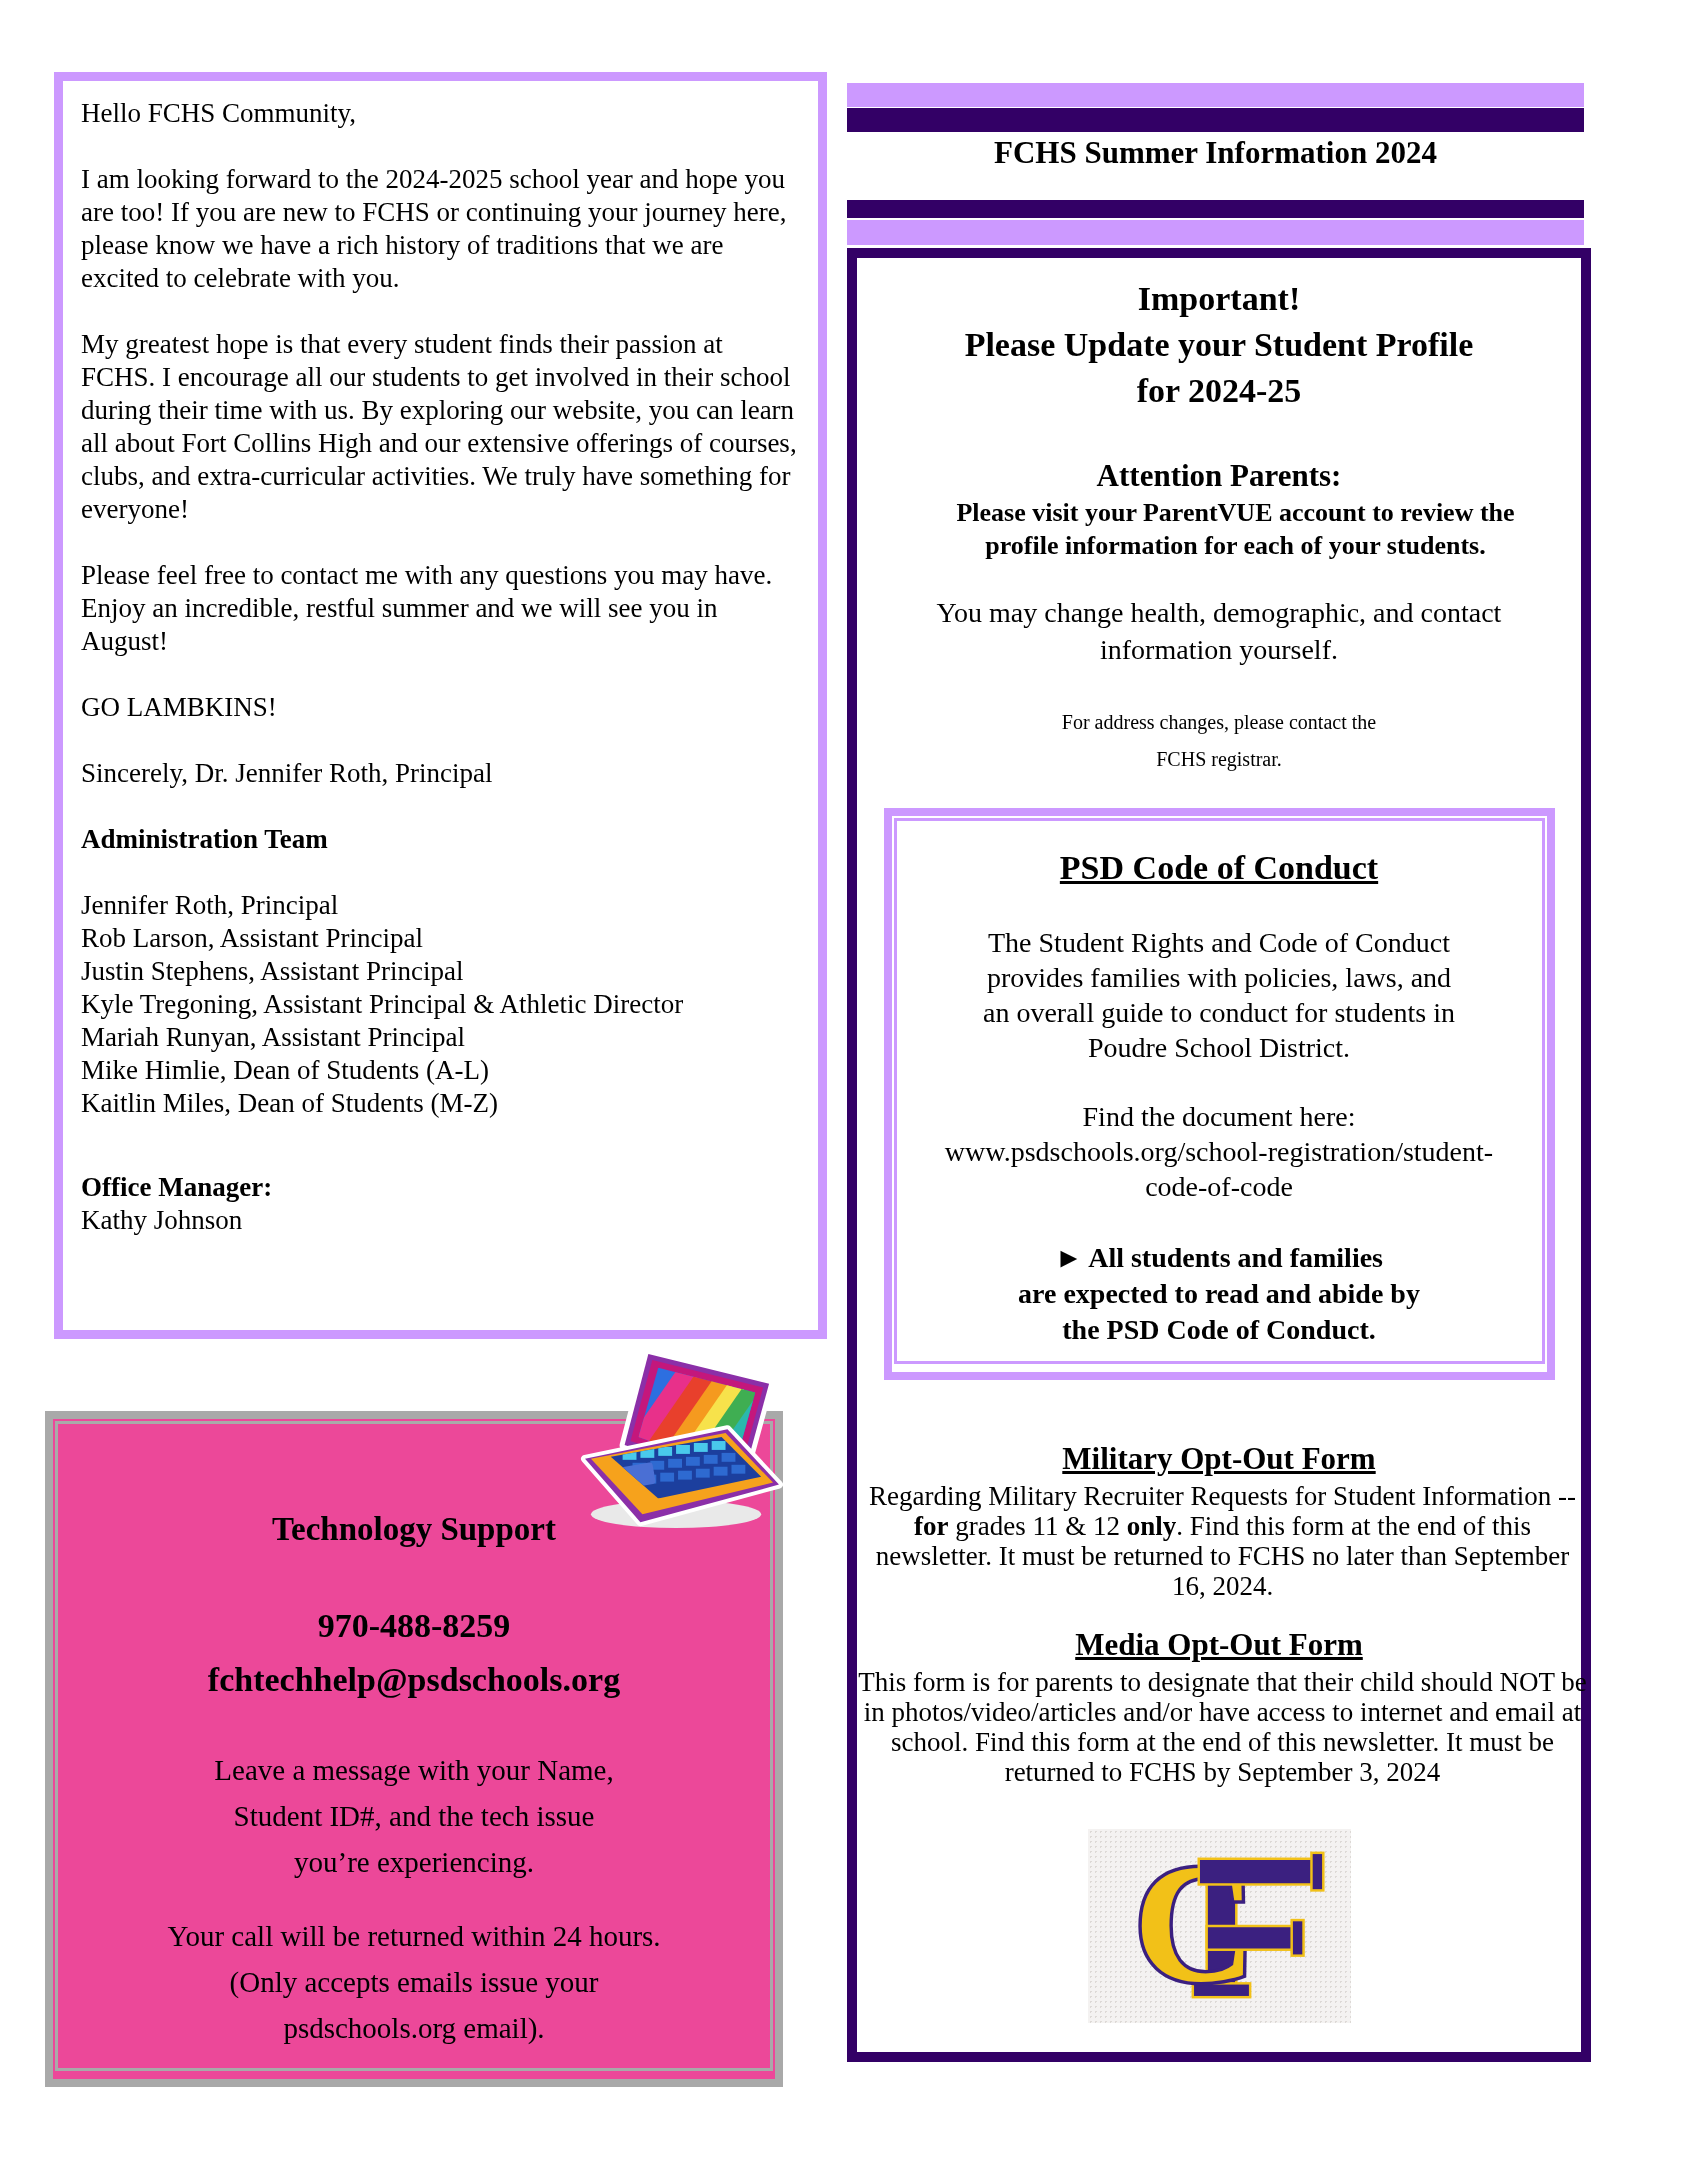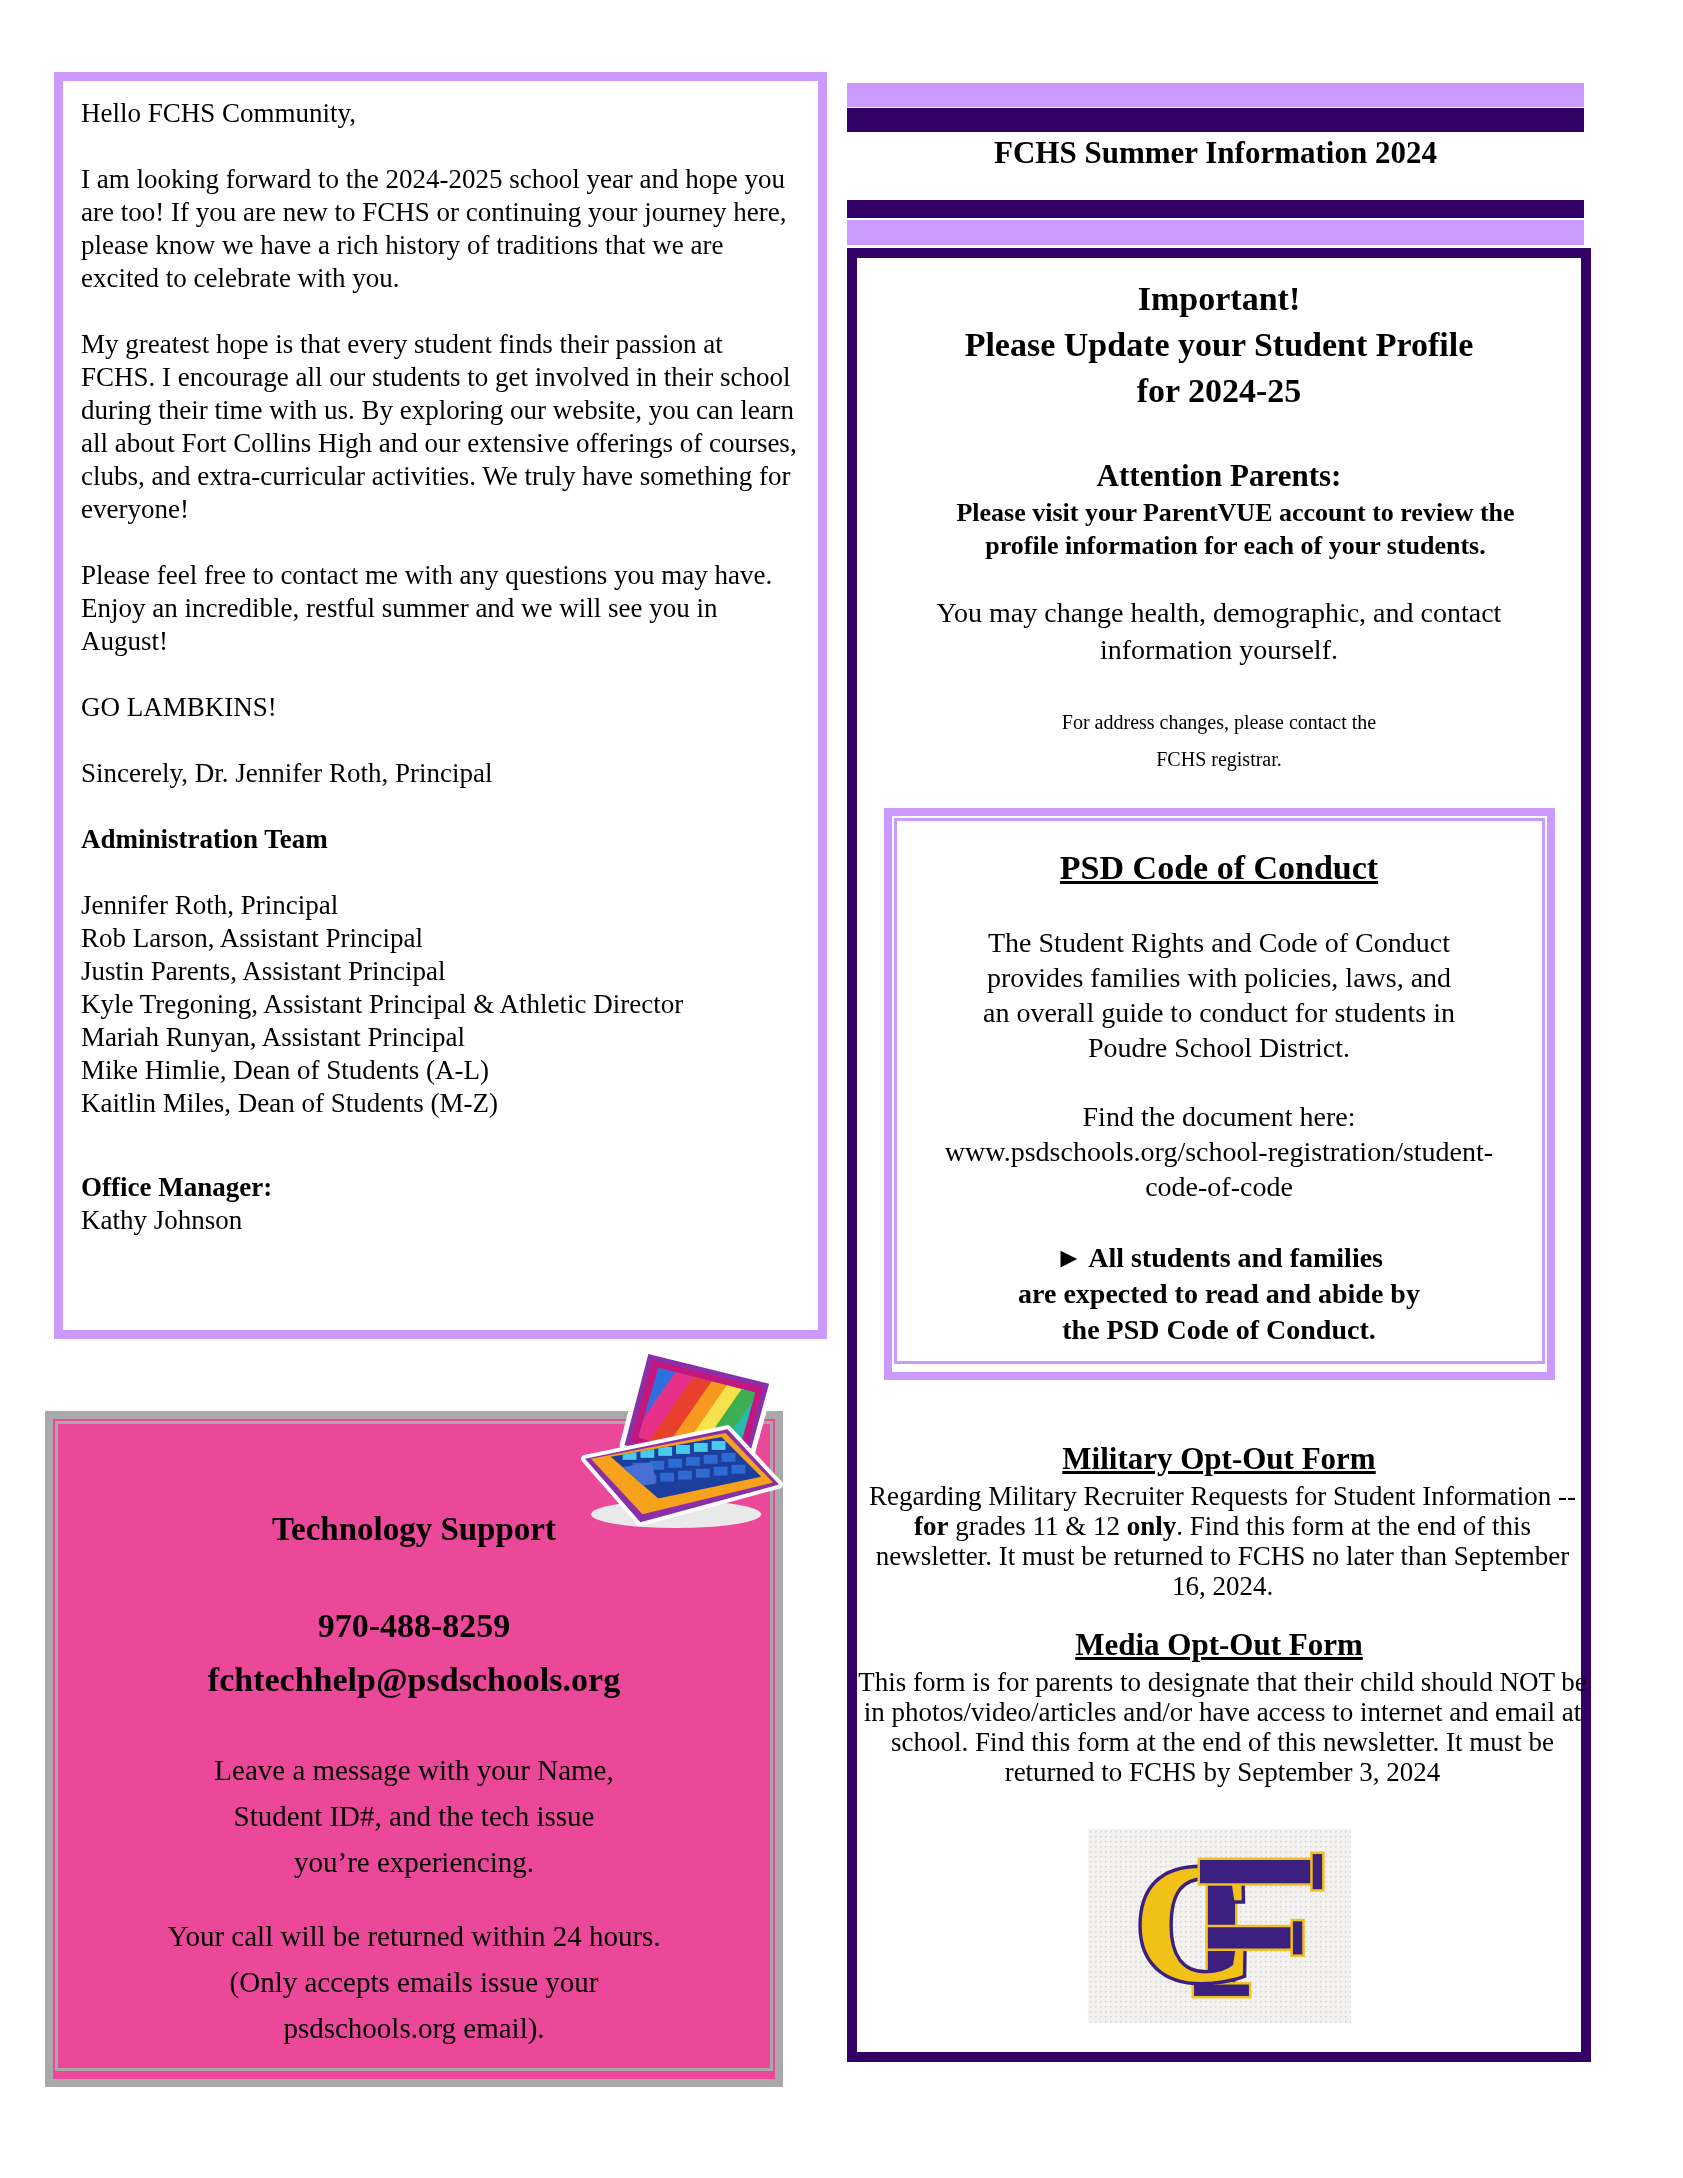--- a/index.html
+++ b/index.html
@@ -77,21 +77,21 @@
     <p>Hello FCHS Community,</p>
     <p>I am looking forward to the 2024-2025 school year and hope you are too! If you are new to FCHS or continuing your journey here, please know we have a rich history of traditions that we are excited to celebrate with you.</p>
     <p>My greatest hope is that every student finds their passion at FCHS. I encourage all our students to get involved in their school during their time with us. By exploring our website, you can learn all about Fort Collins High and our extensive offerings of courses, clubs, and extra-curricular activities. We truly have something for everyone!</p>
     <p>Please feel free to contact me with any questions you may have. Enjoy an incredible, restful summer and we will see you in August!</p>
     <p>GO LAMBKINS!</p>
     <p>Sincerely, Dr. Jennifer Roth, Principal</p>
     <p class="b">Administration Team</p>
     <div class="admin-list">
       <div>Jennifer Roth,  Principal</div>
       <div>Rob Larson, Assistant Principal</div>
-      <div>Justin Parents, Assistant Principal</div>
+      <div>Justin Stephens, Assistant Principal</div>
       <div>Kyle Tregoning,  Assistant Principal &amp; Athletic Director</div>
       <div>Mariah Runyan, Assistant Principal</div>
       <div>Mike Himlie, Dean of Students (A-L)</div>
       <div>Kaitlin Miles, Dean of Students (M-Z)</div>
     </div>
     <div class="office">
       <div class="b">Office Manager:</div>
       <div>Kathy Johnson</div>
     </div>
   </div>

